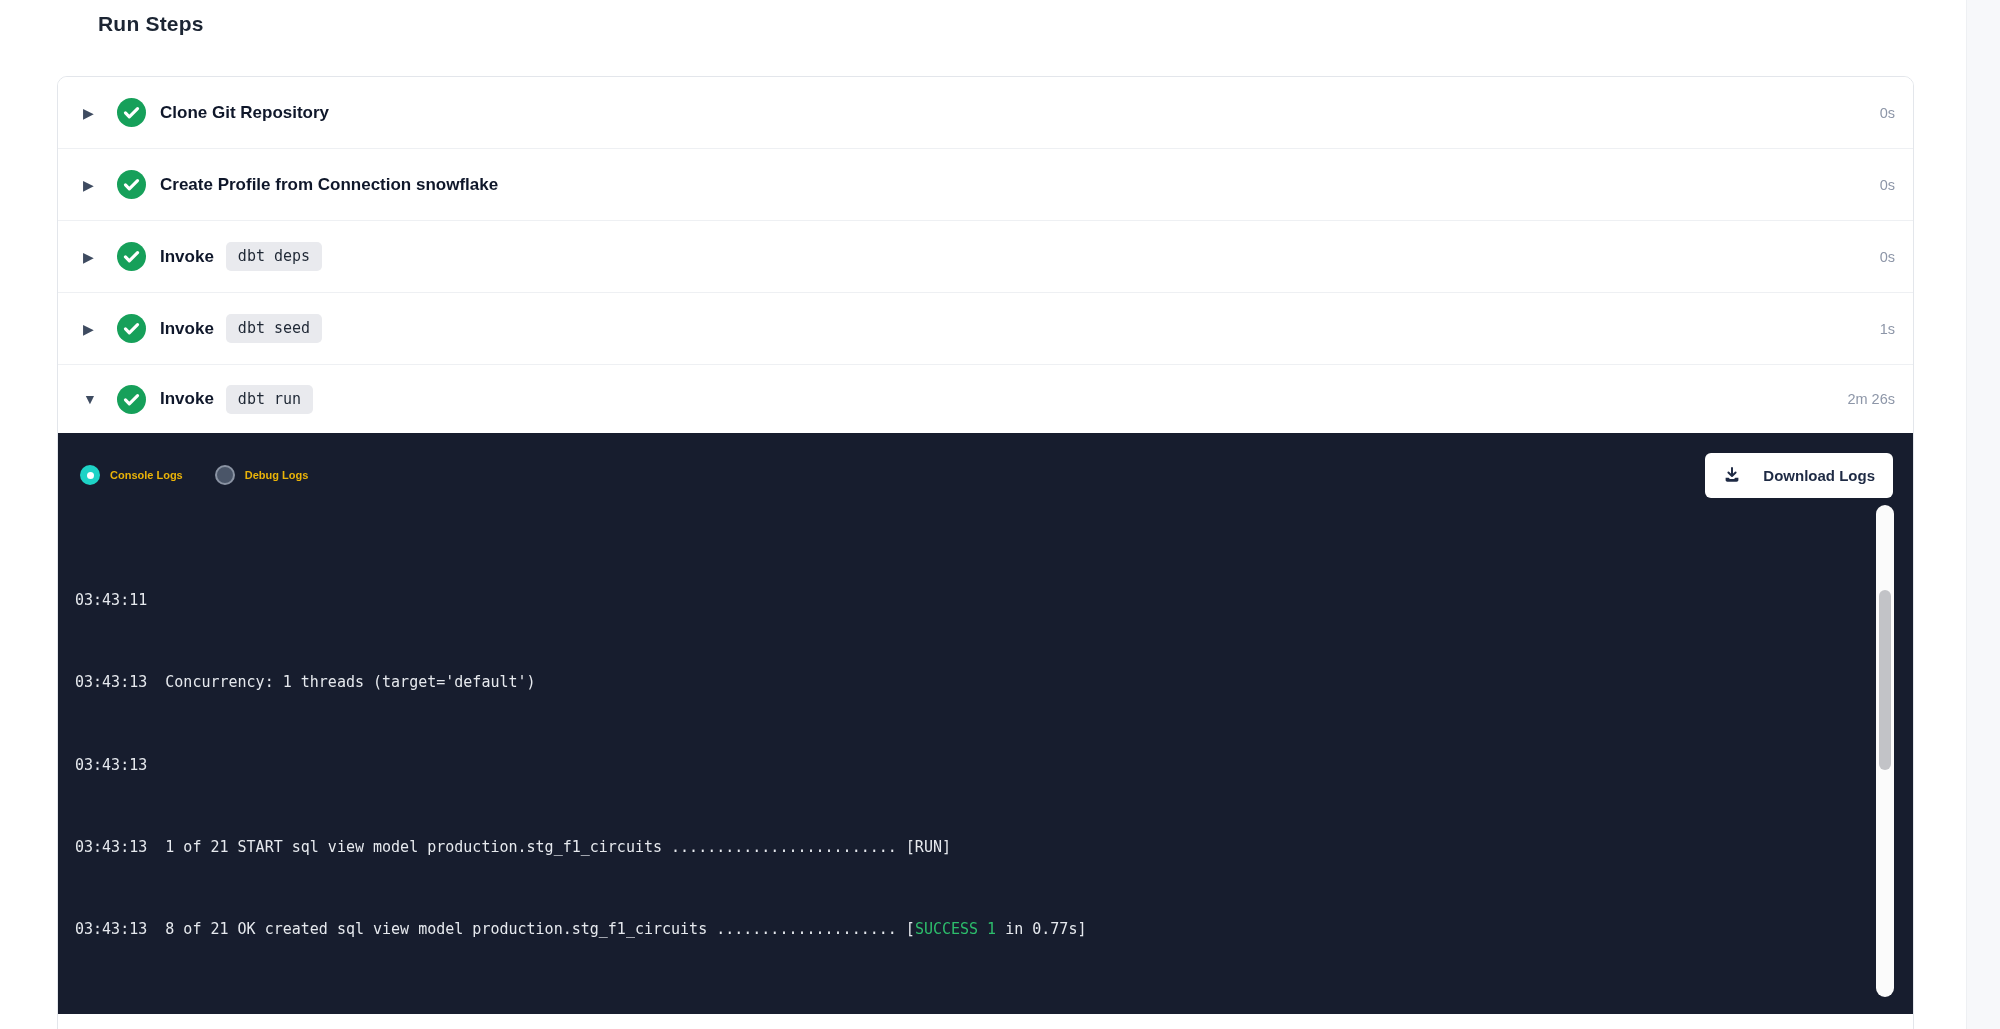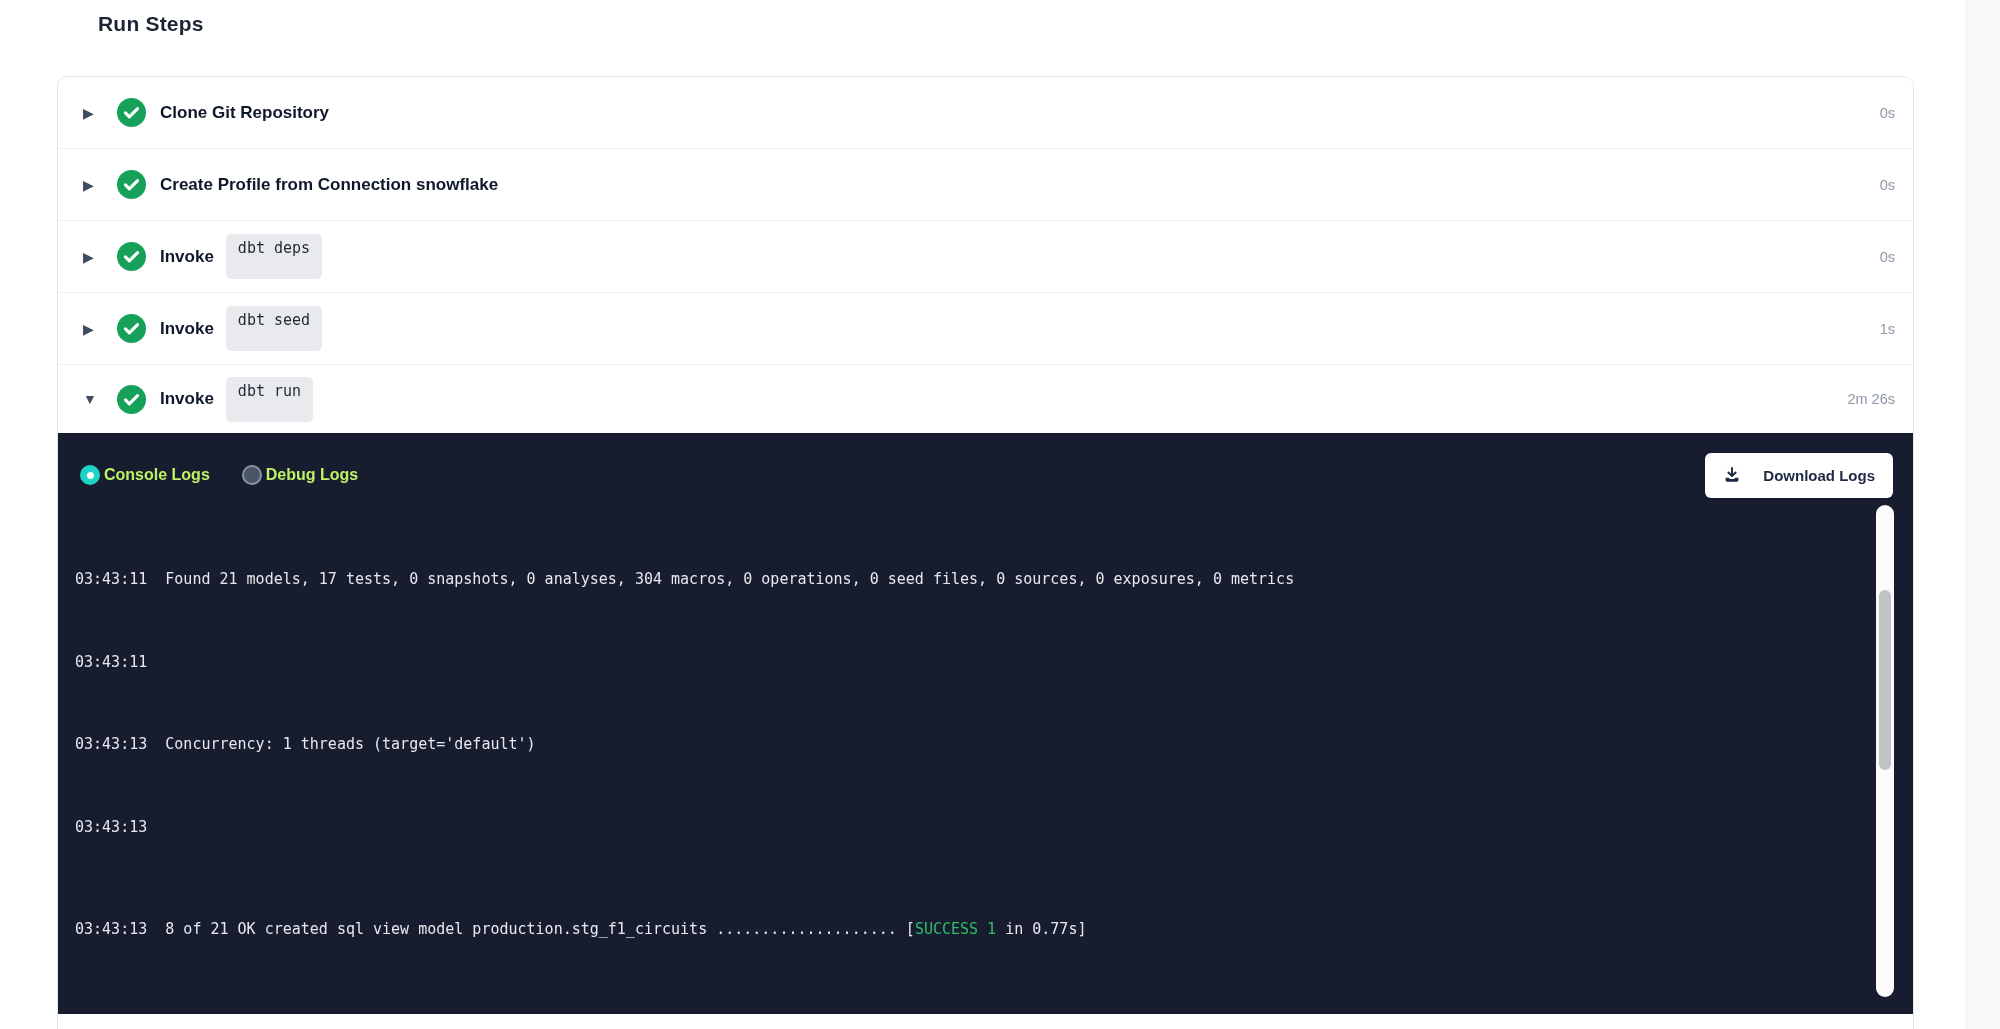--- a/index.html
+++ b/index.html
@@ -29,41 +29,41 @@
   .step-row:last-child { height:68px; border-bottom:none; }
   .caret {
     width:34px; flex:0 0 34px; font-size:14px; color:#3e4b60;
     line-height:1; user-select:none;
   }
   .check { width:29px; height:29px; flex:0 0 29px; margin-right:14px; }
   .check svg { display:block; width:29px; height:29px; }
   .step-label { font-size:17px; font-weight:700; color:#0f172a; white-space:pre; }
   .badge {
     margin-left:12px; background:#e9eaee; border-radius:5px;
-    padding:5px 12px 22px; font-family:"DejaVu Sans Mono", monospace;
+    padding:5px 12px 6px; font-family:"DejaVu Sans Mono", monospace;
     font-size:15px; color:#1f2835; white-space:pre;
   }
   .duration { margin-left:auto; font-size:14.5px; color:#8d96a8; }
 
   .log-panel {
     position:relative; width:100%; height:581px; background:#171d2e;
   }
   .panel-header {
     display:flex; align-items:center; height:76px;
     padding:8px 20px 0 22px;
   }
   .radio-opt { display:flex; align-items:center; margin-right:32px; cursor:pointer; }
   .radio {
     width:20px; height:20px; border-radius:50%; flex:0 0 20px;
     display:flex; align-items:center; justify-content:center;
   }
   .radio.sel { background:#1ed3c6; }
   .radio.sel .radio-inner { width:7px; height:7px; border-radius:50%; background:#ffffff; }
   .radio.unsel { background:#4a5568; border:2px solid #8a93a3; }
-  .radio-label { margin-left:4px; font-size:16px; font-weight:700; color:#bef264; }
+  .radio-label { margin-left:10px; font-size:11px; font-weight:700; color:#eab308; }
   .download-btn {
     margin-left:auto; height:45px; background:#ffffff; border:none;
     border-radius:6px; display:flex; align-items:center; gap:22px;
     padding:0 18px; font-family:"Liberation Sans", sans-serif;
     font-size:15px; font-weight:700; color:#1e2a44; cursor:pointer;
   }
   .download-btn svg { display:block; }
 
   .log-scroll {
     position:absolute; top:62px; left:0; right:44px; bottom:12px;
@@ -175,28 +175,28 @@
             <path d="M12 2.5v10.5M7.2 8.6 12 13.4 16.8 8.6" stroke="#1e2a44" stroke-width="2.6" fill="none" stroke-linecap="round" stroke-linejoin="round"></path>
             <path d="M3.5 15.5v3.2c0 1.5 1 2.3 2.4 2.3h12.2c1.4 0 2.4-.8 2.4-2.3v-3.2h-4.1l-1.7 1.9h-5.4l-1.7-1.9z" fill="#1e2a44"></path>
           </svg>
         </span>
         <span>Download Logs</span>
       </button>
     </div>
 
     <div class="log-scroll">
       <div class="log-inner" id="lines-host">
-  <div class="log-line"><span class="lt">03:43:11  </span><span class="lb">Found 21 models, 17 tests, 0 snapshots, 0 analyses, 304 macros, 0 operations, 0 seed files, 0 sources, 0 exposures, 0 metrics</span><span class="tp"></span><span class="tg green"></span><span class="tx"></span></div>
 
   <div class="log-line"><span class="lt">03:43:11  </span><span class="lb"></span><span class="tp"></span><span class="tg green"></span><span class="tx"></span></div>
 
   <div class="log-line"><span class="lt">03:43:13  </span><span class="lb">Concurrency: 1 threads (target='default')</span><span class="tp"></span><span class="tg green"></span><span class="tx"></span></div>
 
   <div class="log-line"><span class="lt">03:43:13  </span><span class="lb"></span><span class="tp"></span><span class="tg green"></span><span class="tx"></span></div>
 
+  <div class="log-line"><span class="lt">03:43:13  </span><span class="lb">1 of 21 START sql view model production.stg_f1_circuits ......................... </span><span class="tp">[RUN]</span><span class="tg green"></span><span class="tx"></span></div>
 
   <div class="log-line"><span class="lt">03:43:13  </span><span class="lb">8 of 21 OK created sql view model production.stg_f1_circuits .................... </span><span class="tp">[</span><span class="tg green">SUCCESS 1</span><span class="tx"> in 0.77s]</span></div>
 
   
 
   
 
   
 
   

